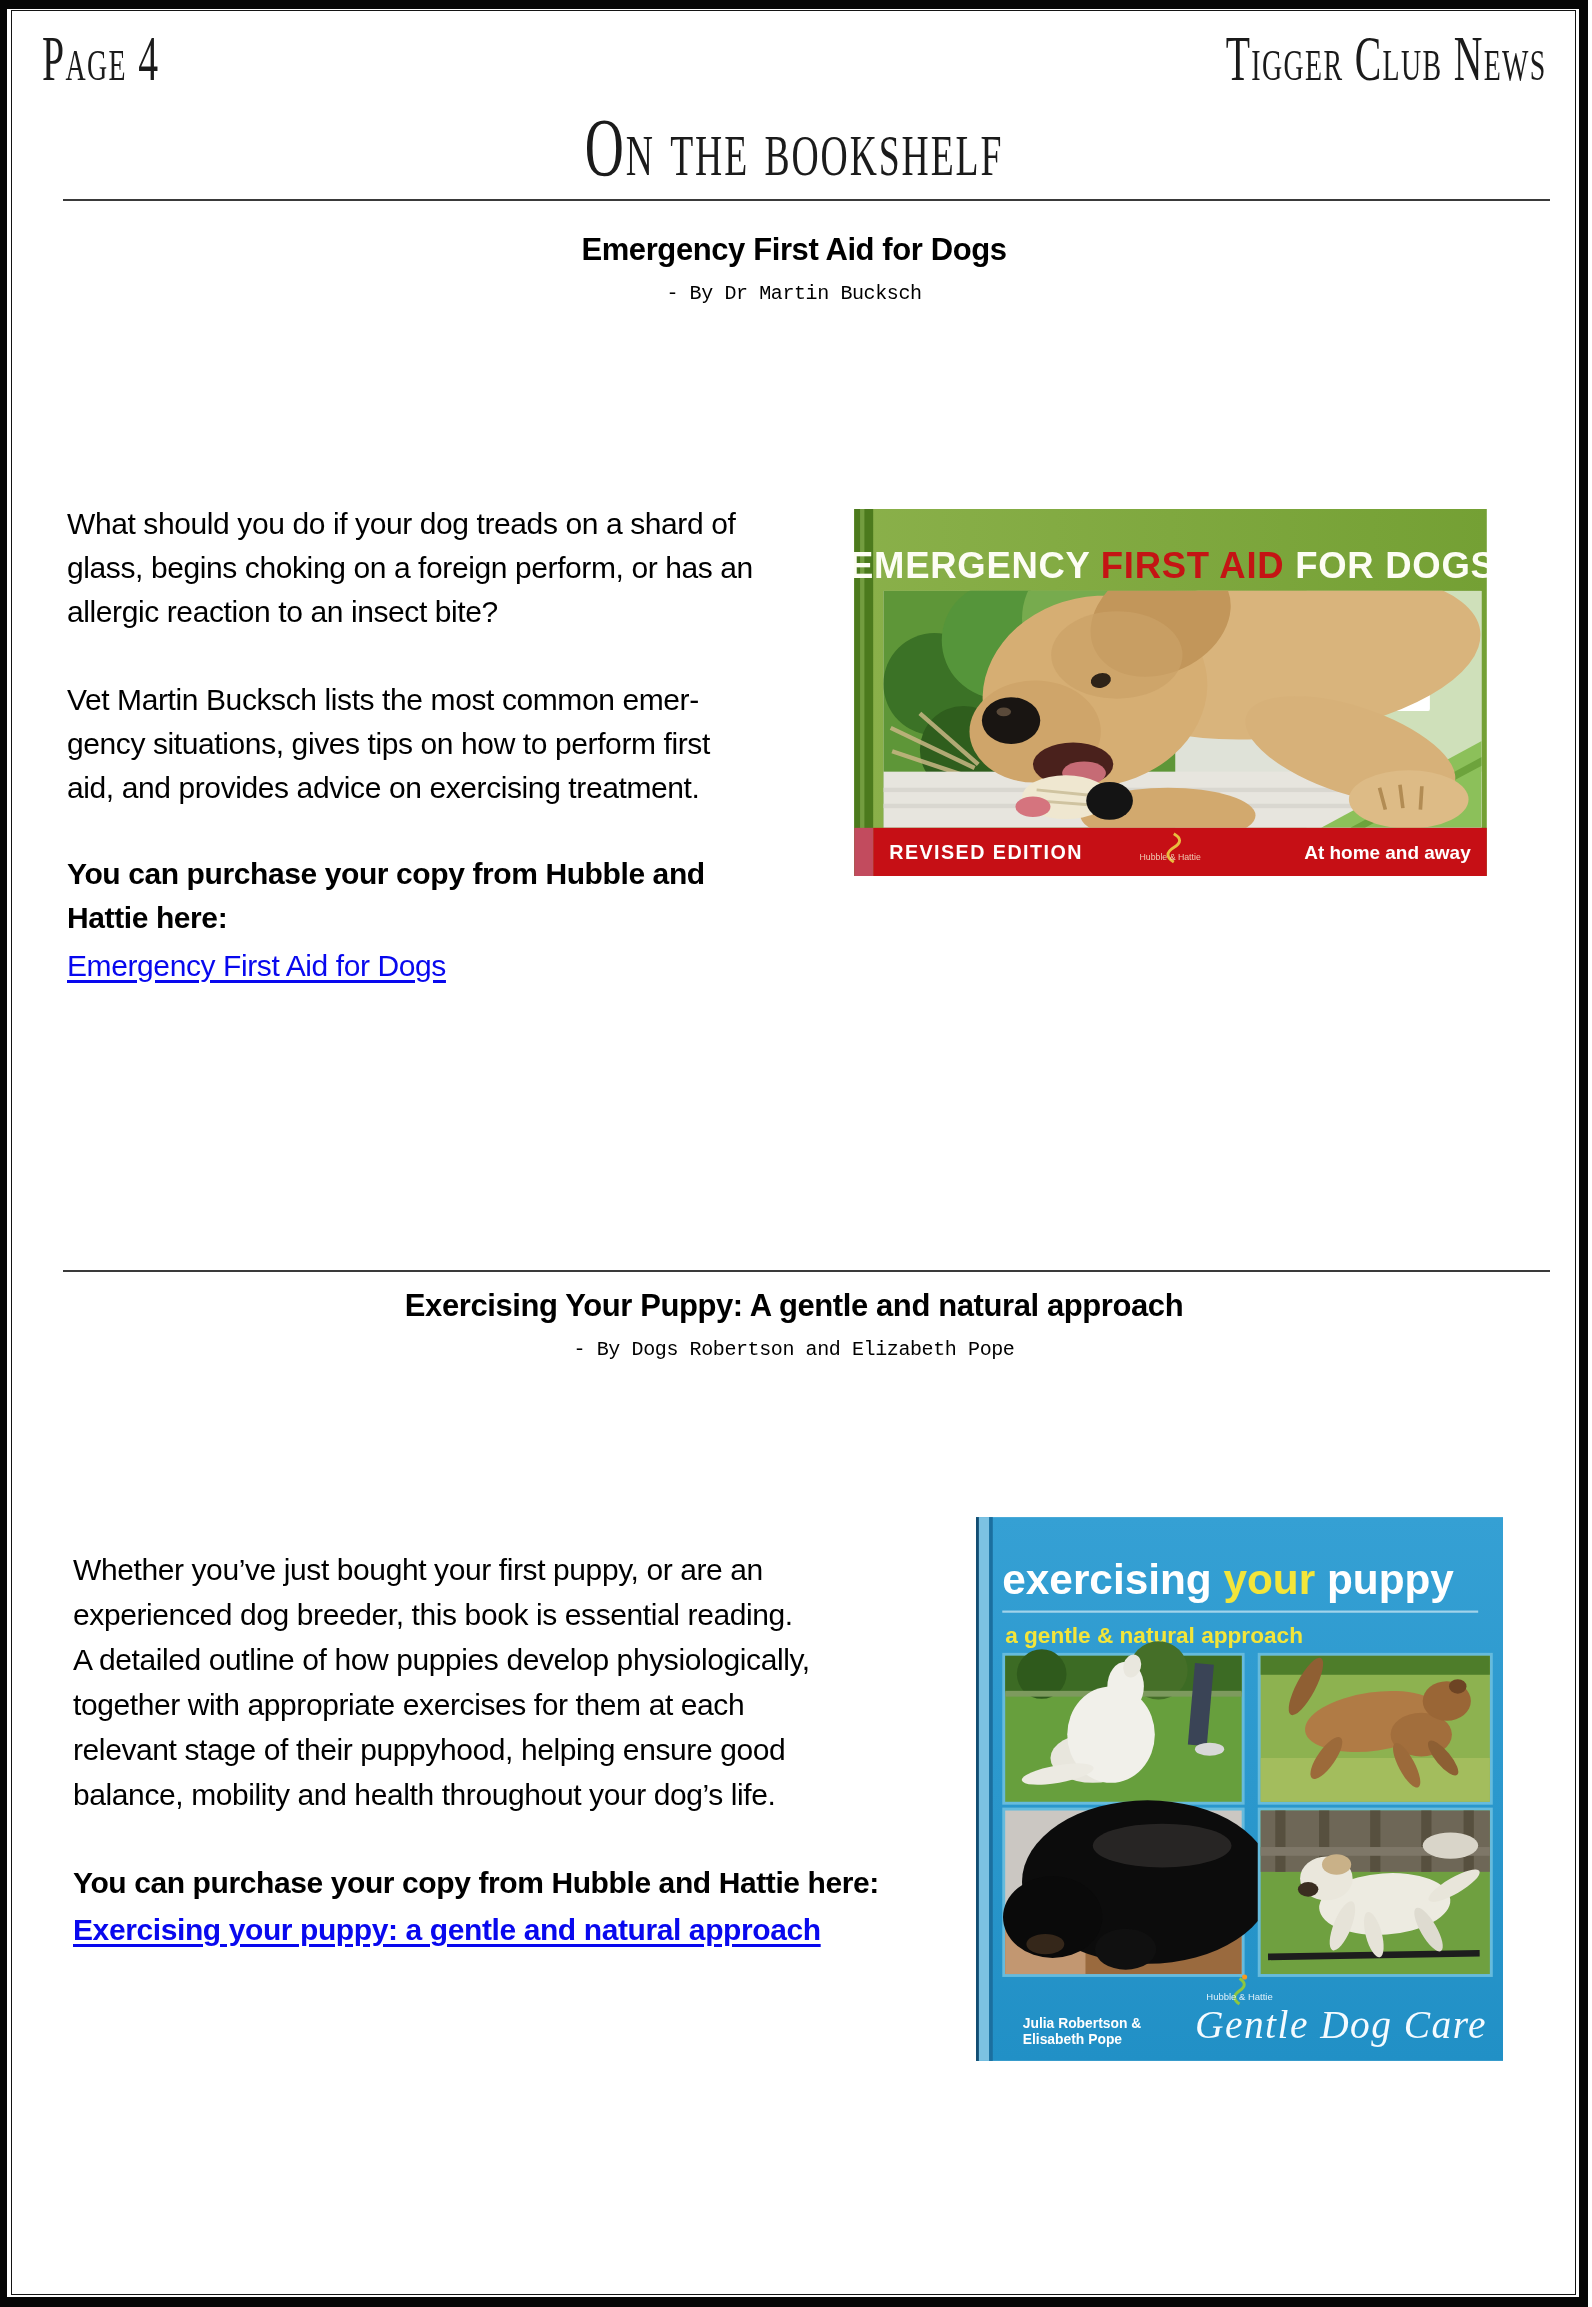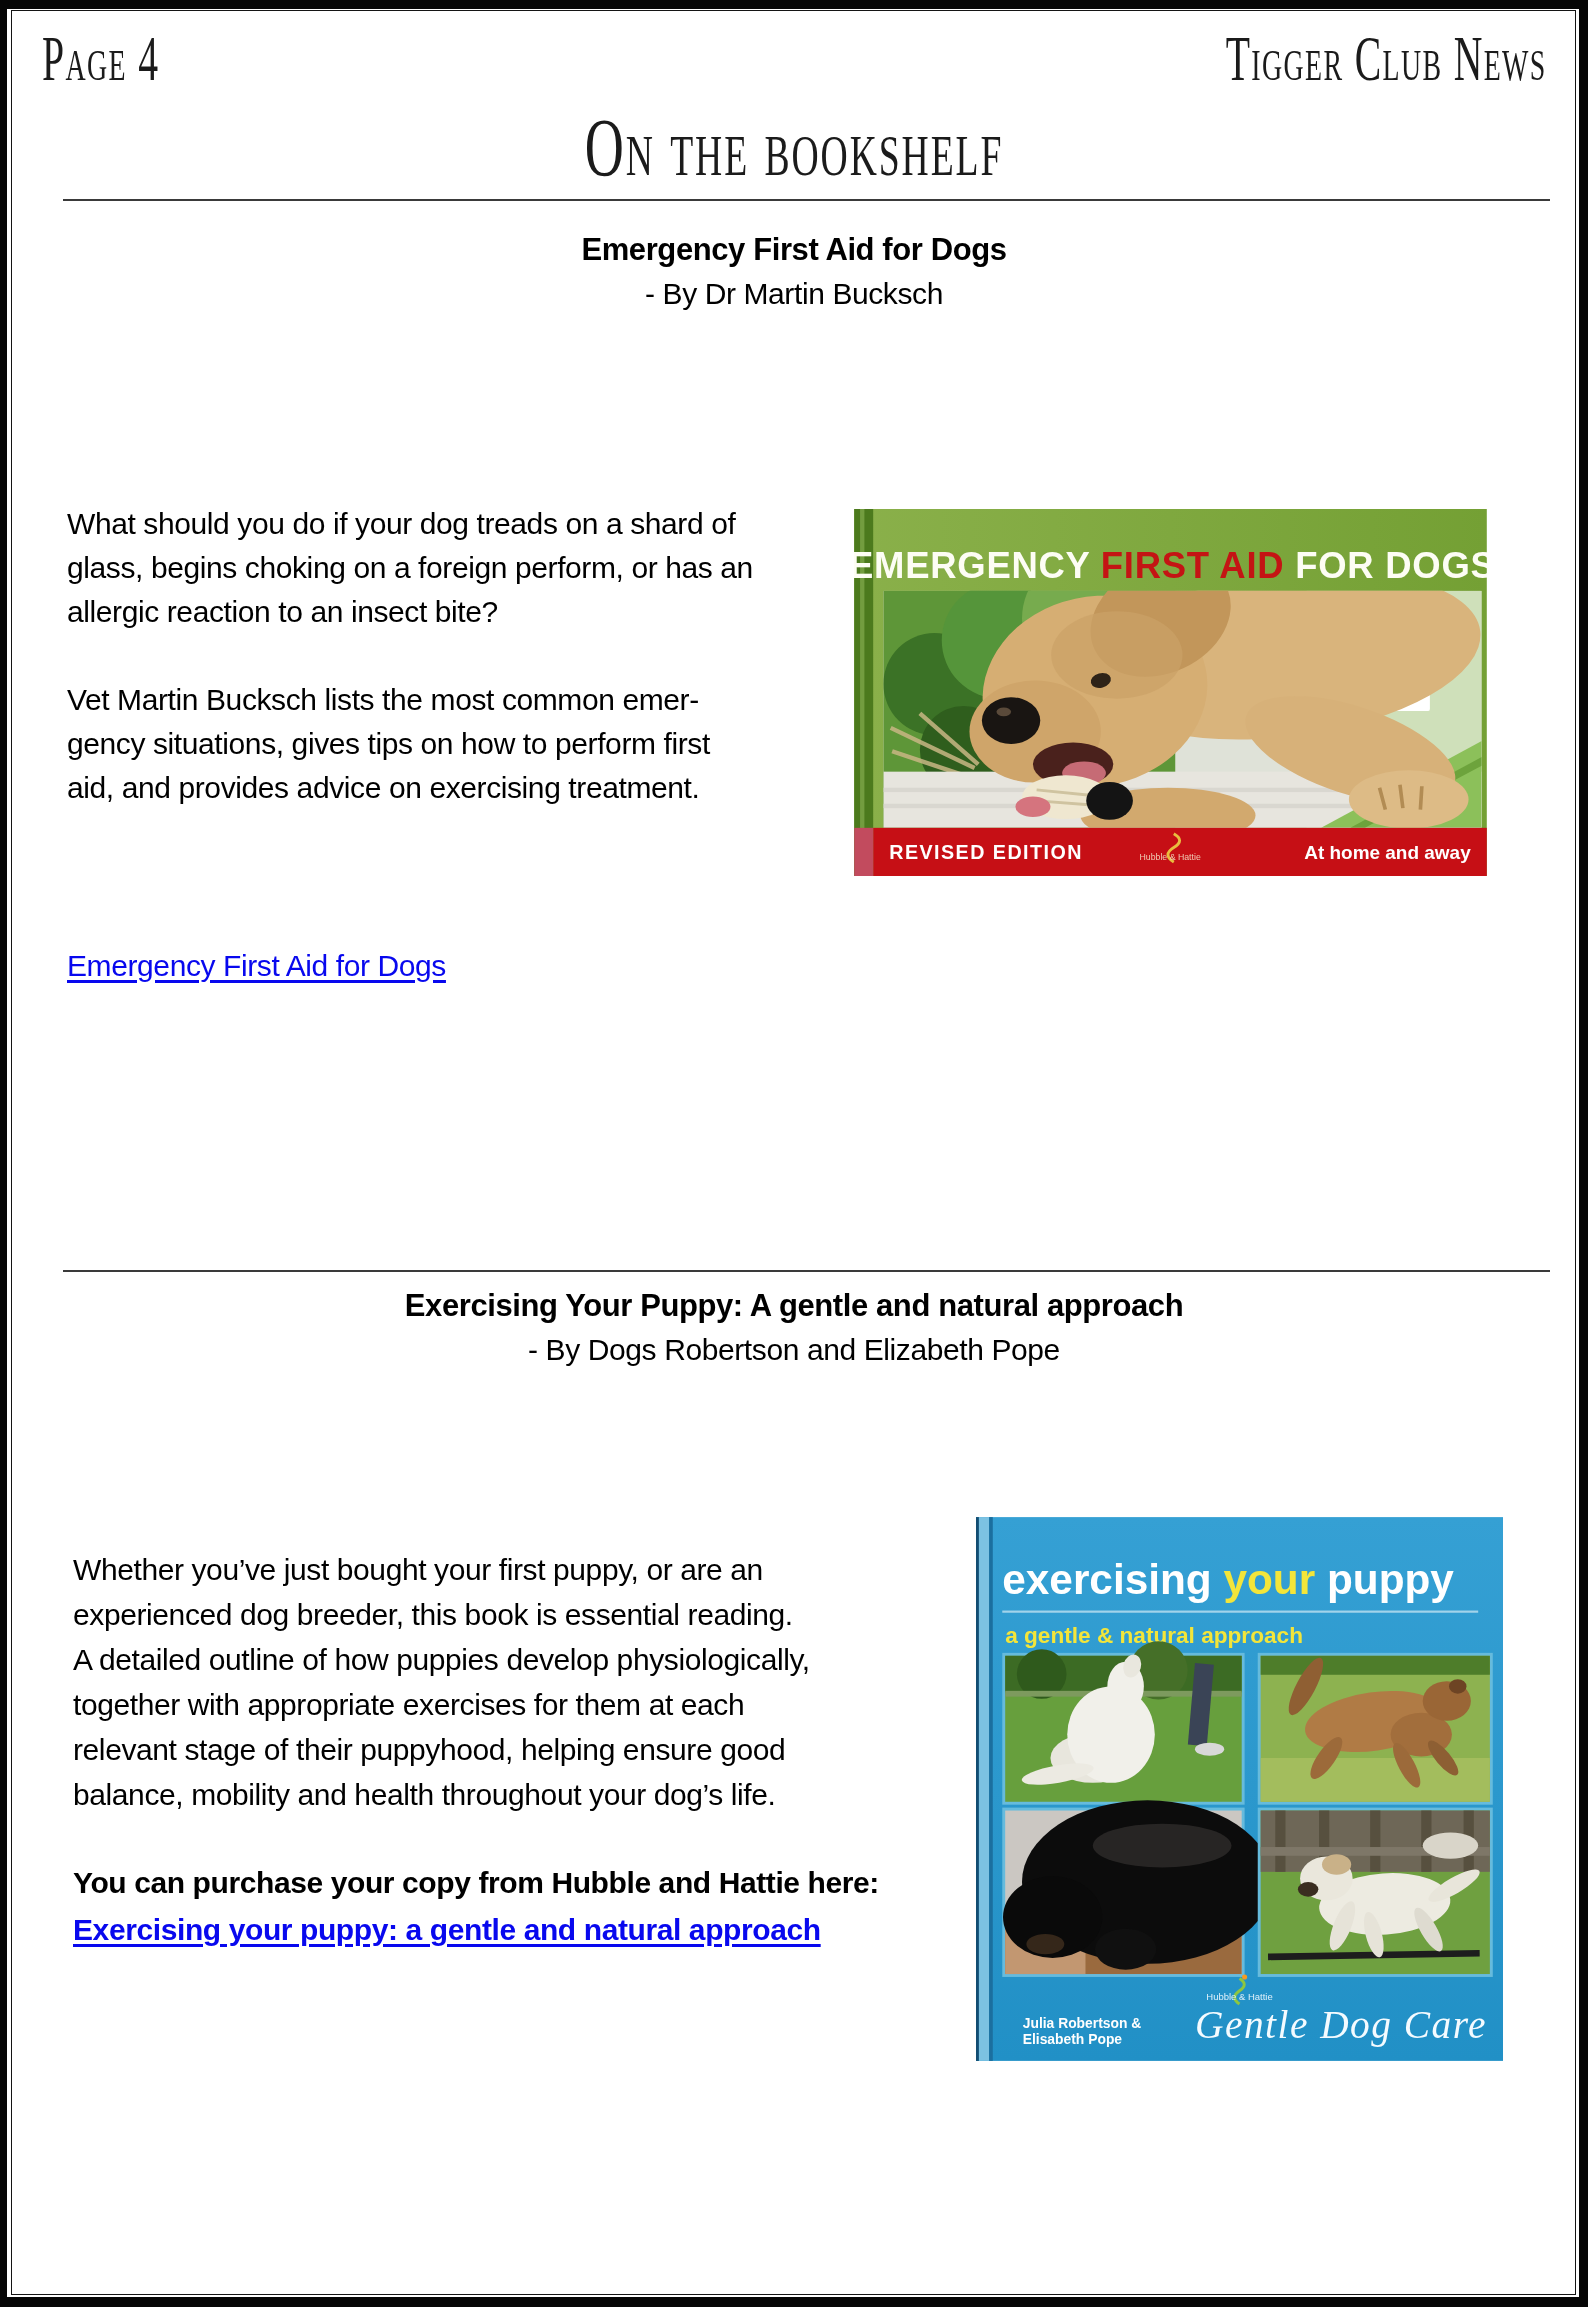--- a/index.html
+++ b/index.html
@@ -20,21 +20,21 @@
   .page-label{left:42px;top:22px;font-size:64px;letter-spacing:2.2px;
               transform:scaleX(.62);transform-origin:left top;}
   .brand{right:41px;top:22px;font-size:64px;letter-spacing:2.2px;
          transform:scaleX(.62);transform-origin:right top;}
   .page-title{left:0;right:0;top:101px;text-align:center;font-size:82px;letter-spacing:2.9px;
               transform:scaleX(.66);transform-origin:center top;}
   .rule{position:absolute;left:63px;right:38px;border-top:2.2px solid #3a3a3a;height:0;}
   
   .centered-head{position:absolute;left:0;right:0;text-align:center;line-height:44px;}
   .book-title{font-weight:bold;font-size:31px;letter-spacing:-0.4px;}
-  .book-byline{font-weight:400;font-size:30px;letter-spacing:-0.4px;}
+  .book-byline{font-weight:400;font-size:20px;letter-spacing:-0.4px;font-family:Liberation Mono, monospace;}
   .body-text{position:absolute;font-size:30px;line-height:44px;letter-spacing:-0.4px;
              white-space:pre;color:#000;}
   .bold{font-weight:bold;}
   .link{color:#0808ee;text-decoration:underline;text-underline-offset:4.4px;cursor:pointer;}
   .cover{position:absolute;}
   .cover svg{display:block;width:100%;height:100%;}
 </style>
 </head>
 <body>
 
@@ -56,20 +56,22 @@
     <div class="book-title">Emergency First Aid for Dogs</div>
     <div class="book-byline">- By Dr Martin Bucksch</div>
   </div>
 
   <div class="body-text" style="left:67px;top:502px;">What should you do if your dog treads on a shard of
 glass, begins choking on a foreign perform, or has an
 allergic reaction to an insect bite?</div>
   <div class="body-text" style="left:67px;top:678px;">Vet Martin Bucksch lists the most common emer-
 gency situations, gives tips on how to perform first
 aid, and provides advice on exercising treatment.</div>
+  <div class="body-text bold" style="left:67px;top:852px;">You can purchase your copy from Hubble and
+Hattie here:</div>
   <div class="body-text link" style="left:67px;top:944px;">Emergency First Aid for Dogs</div>
 
   <div class="cover" style="left:854px;top:509px;width:633px;height:367px;">
     <svg viewBox="0 0 867 503" xmlns="http://www.w3.org/2000/svg">
       <defs>
         <linearGradient id="g1" x1="0" y1="0" x2="1" y2="0">
           <stop offset="0" stop-color="#8ab04a"></stop>
             <stop offset="1" stop-color="#74a034"></stop>
         </linearGradient>
         <clipPath id="photo1">

